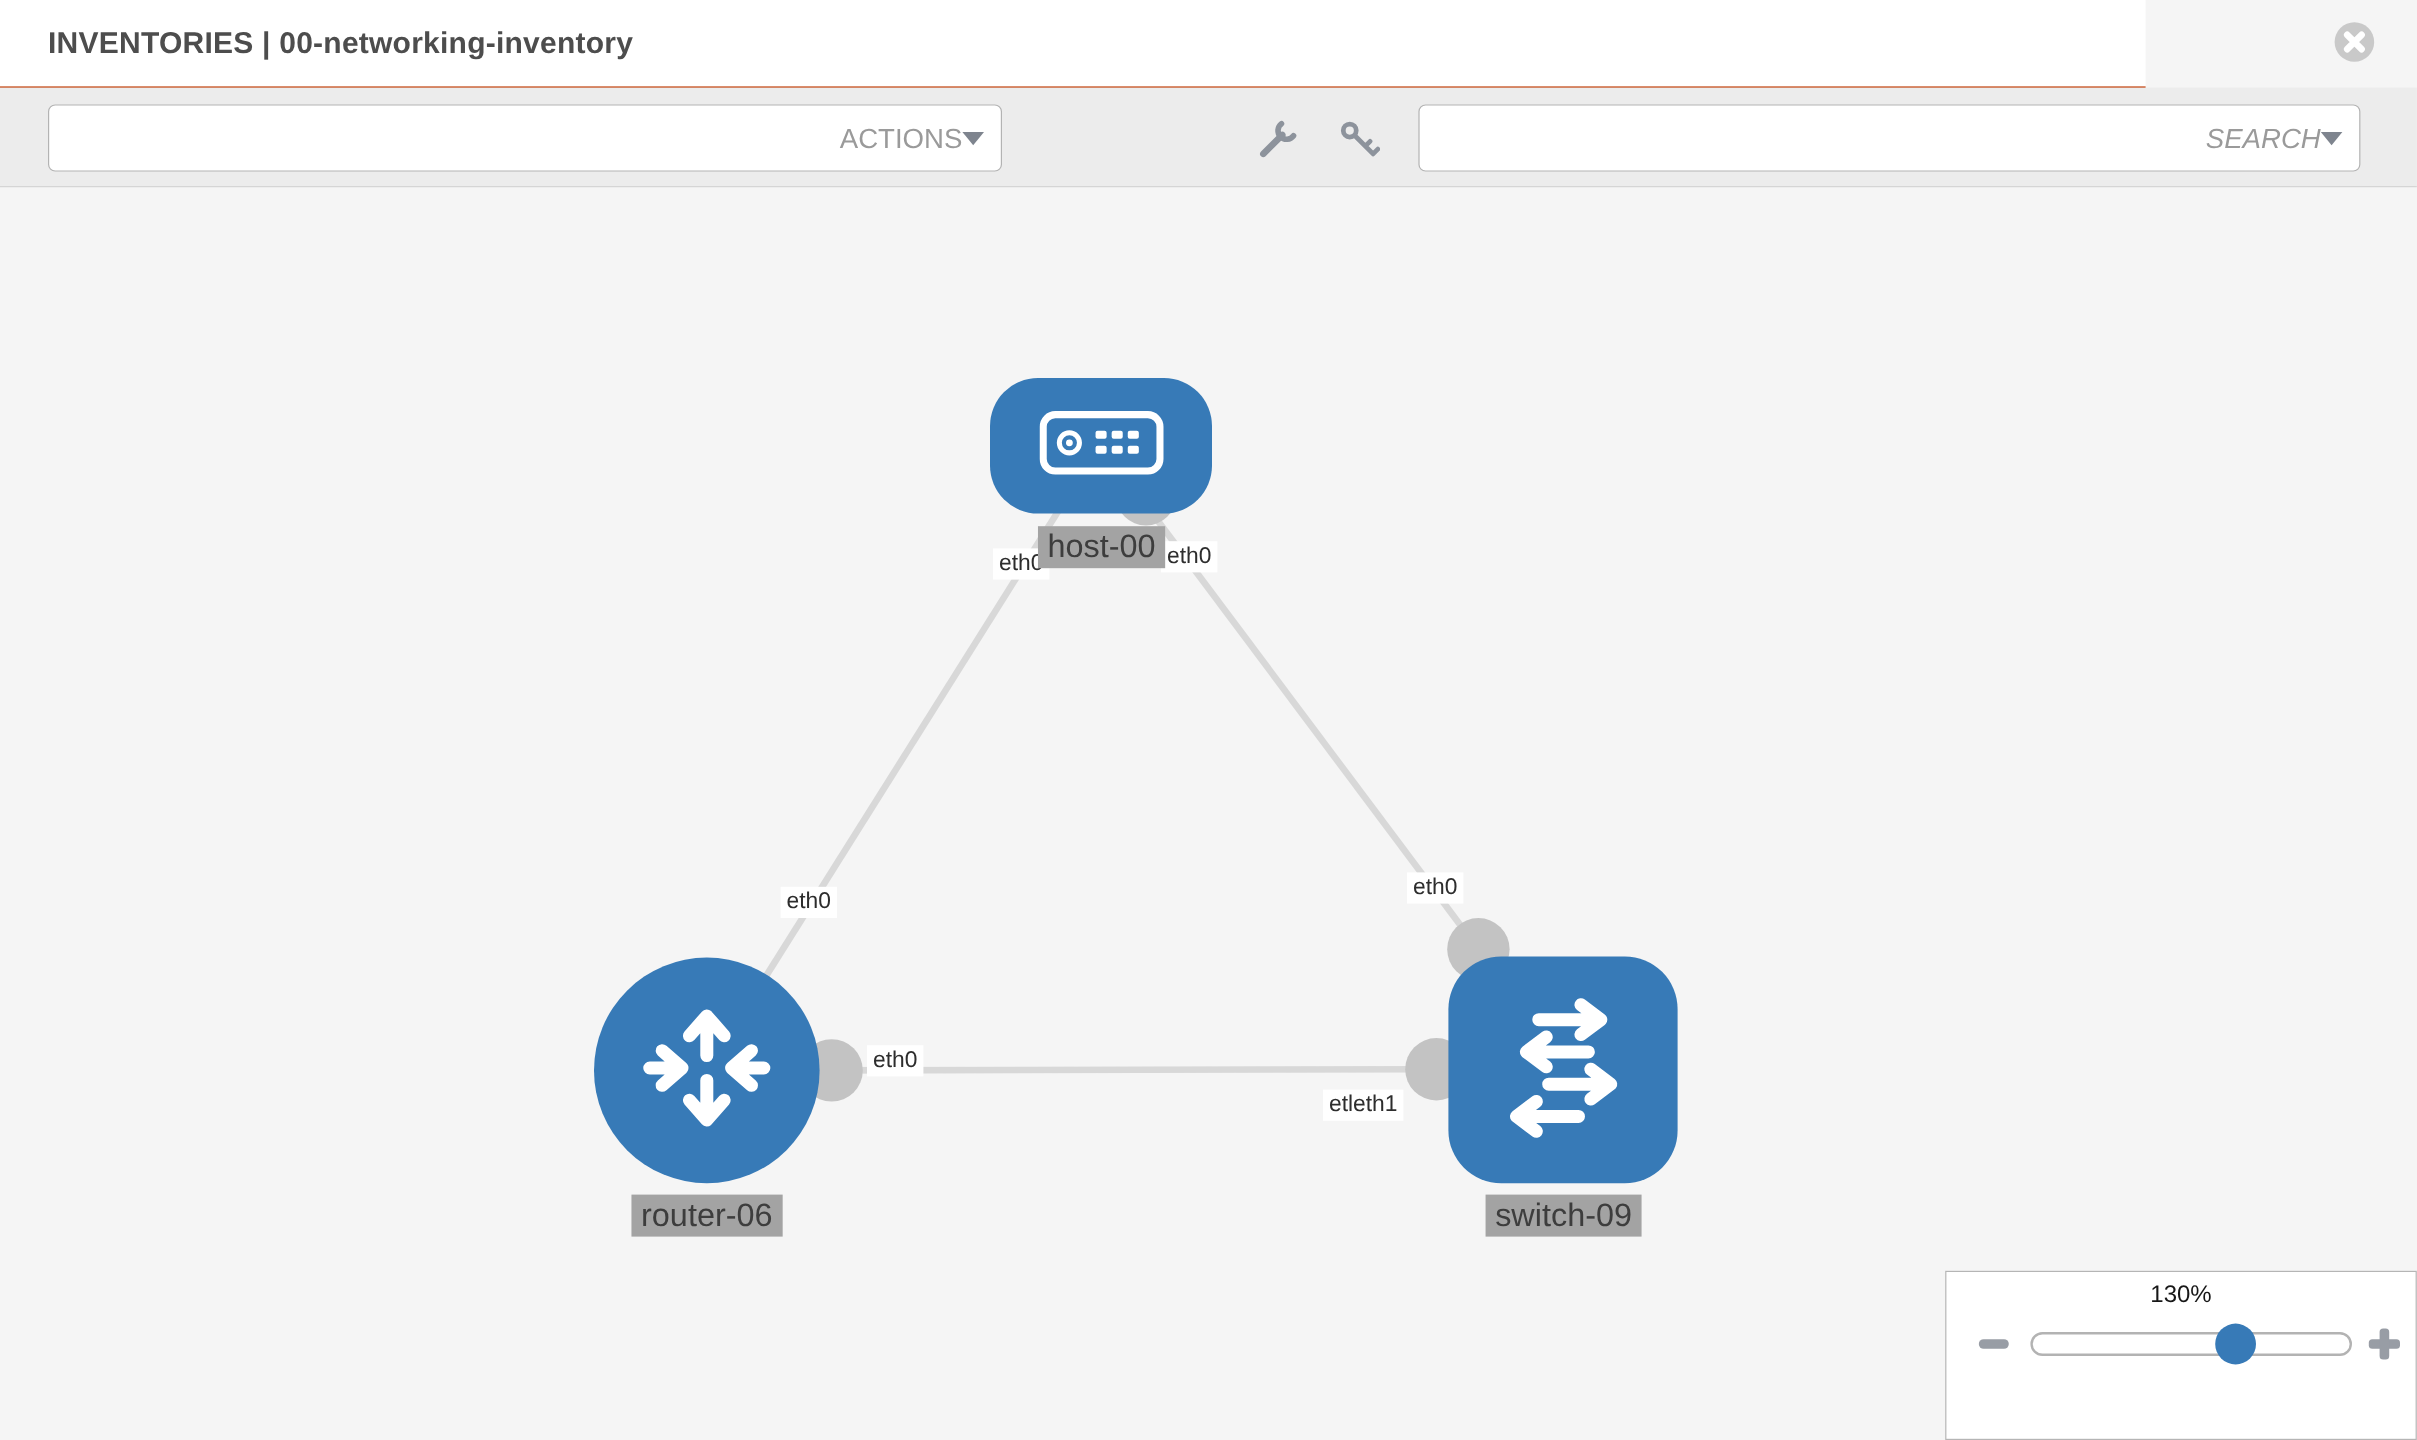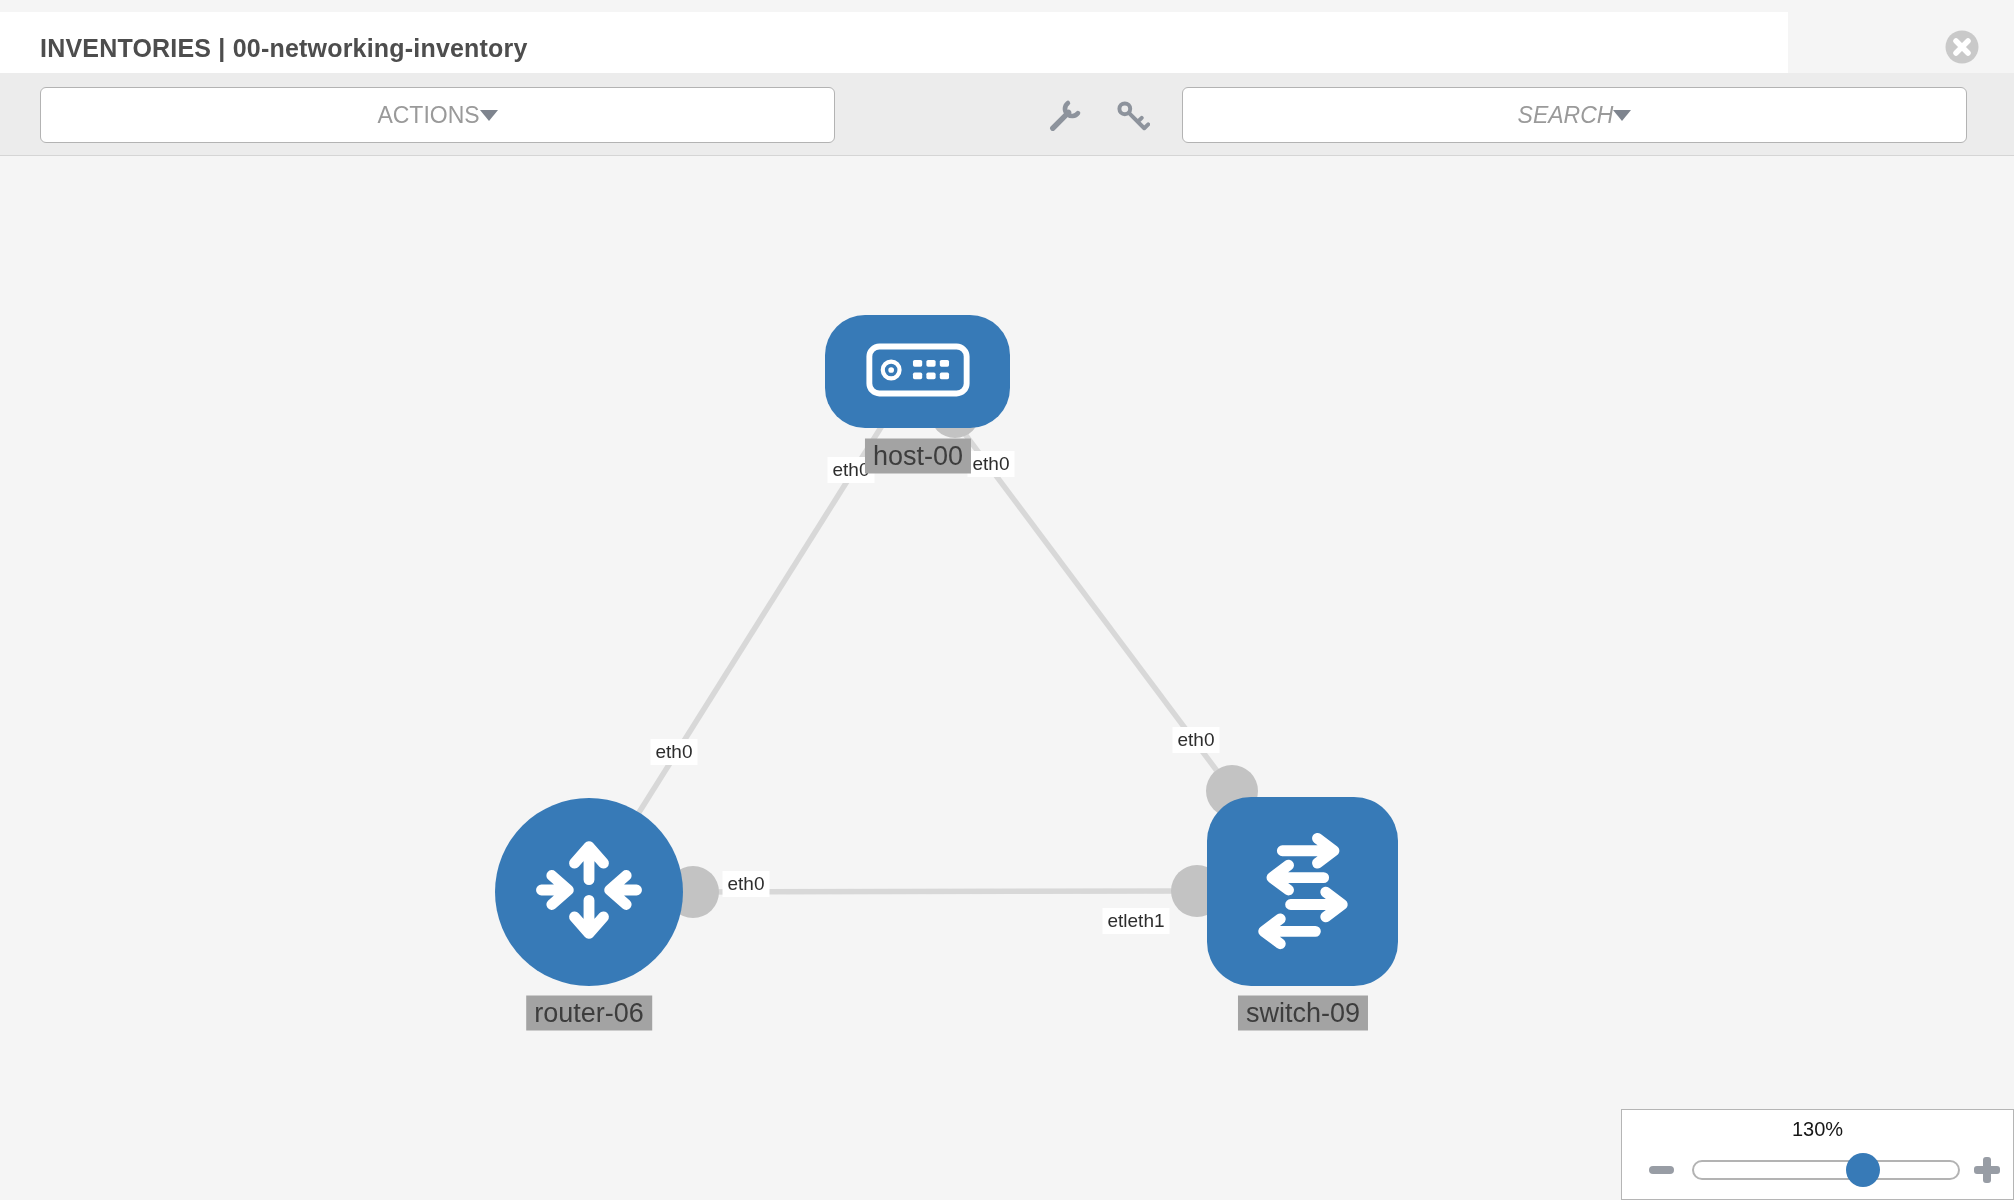--- a/index.html
+++ b/index.html
@@ -1,32 +1,32 @@
 <!DOCTYPE html>
 <html><head>
 <meta charset="utf-8">
 <style>
   html,body { margin:0; padding:0; }
   body {
     width:2014px; height:1200px; overflow:hidden; position:relative;
     font-family:"Liberation Sans", sans-serif; background:#f5f5f5;
   }
   
-  .header { position:absolute; top:12px; left:0; width:1788px; height:72px;
+  .header { position:absolute; top:0; left:0; width:1788px; height:72px;
     background:#ffffff; border-bottom:7px solid #c2410c; z-index:20; }
   .page-title { position:absolute; left:40px; top:0; line-height:72px;
     font-size:25px; font-weight:bold; color:#4d4d4d; letter-spacing:0.2px; }
   .close-btn { position:absolute; left:1945px; top:18px; width:34px; height:34px; cursor:pointer; }
   
   .toolbar { position:absolute; top:73px; left:0; width:2014px; height:82px;
     background:#ececec; border-bottom:1px solid #d5d5d5; z-index:20; }
   .select-box { position:absolute; top:14px; height:56px; background:#ffffff;
     border:1px solid #b3b3b3; border-radius:6px; box-sizing:border-box;
-    display:flex; align-items:center; justify-content:center;
-    padding:0 24px; color:#9a9a9a; font-size:23px; cursor:pointer; }
+    display:flex; align-items:center; justify-content:flex-end;
+    padding:0 14px; color:#9a9a9a; font-size:23px; cursor:pointer; }
   .select-actions { left:40px; width:795px; }
   .select-search { left:1182px; width:785px;font-style:italic; }
   .caret { width:0; height:0; border-left:9px solid transparent;
     border-right:9px solid transparent; border-top:11px solid #7e848e; }
   .tool-btn { position:absolute; top:25px; width:38px; height:36px; cursor:pointer; }
   .tool-wrench { left:1046px; }
   .tool-key { left:1114px; }
   
   .canvas { position:absolute; top:156px; left:0; width:2014px; height:1044px; background:#f5f5f5; }
   .links-layer { position:absolute; top:0; left:0; }
@@ -42,21 +42,21 @@
   .lbl-switch { left:1303px; top:857px; }
   .chip { position:absolute; transform:translate(-50%,-50%); background:#ffffff;
     color:#2d2d2d; font-size:19px; padding:2px 5px; white-space:nowrap; z-index:4; }
   .chip-a { left:851px;  top:314px; }
   .chip-b { left:991px;  top:308px; }
   .chip-c { left:674px;  top:596px; }
   .chip-d { left:1196px; top:584px; }
   .chip-e { left:746px;  top:728px; }
   .chip-f { left:1136px; top:729px;margin-top:36px; }
   
-  .zoom-box { position:absolute; right:0; bottom:0; width:393px; height:91px;
+  .zoom-box { position:absolute; right:0; bottom:0; width:393px; height:141px;
     background:#ffffff; border:1px solid #b5b5b5; box-sizing:border-box; z-index:10; }
   .zoom-level { position:absolute; top:8px; left:0; width:100%; text-align:center;
     font-size:20px; color:#171717; }
   .zoom-minus { position:absolute; left:27px; top:56px; width:25px; height:8px;
     border-radius:4px; background:#989da5; cursor:pointer; }
   .zoom-plus { position:absolute; left:352px; top:47px; width:26px; height:26px; cursor:pointer; }
   .zoom-plus::before { content:""; position:absolute; left:0; top:9px; width:26px; height:8px;
     border-radius:3px; background:#989da5; }
   .zoom-plus::after { content:""; position:absolute; left:9px; top:0; width:8px; height:26px;
     border-radius:3px; background:#989da5; }

